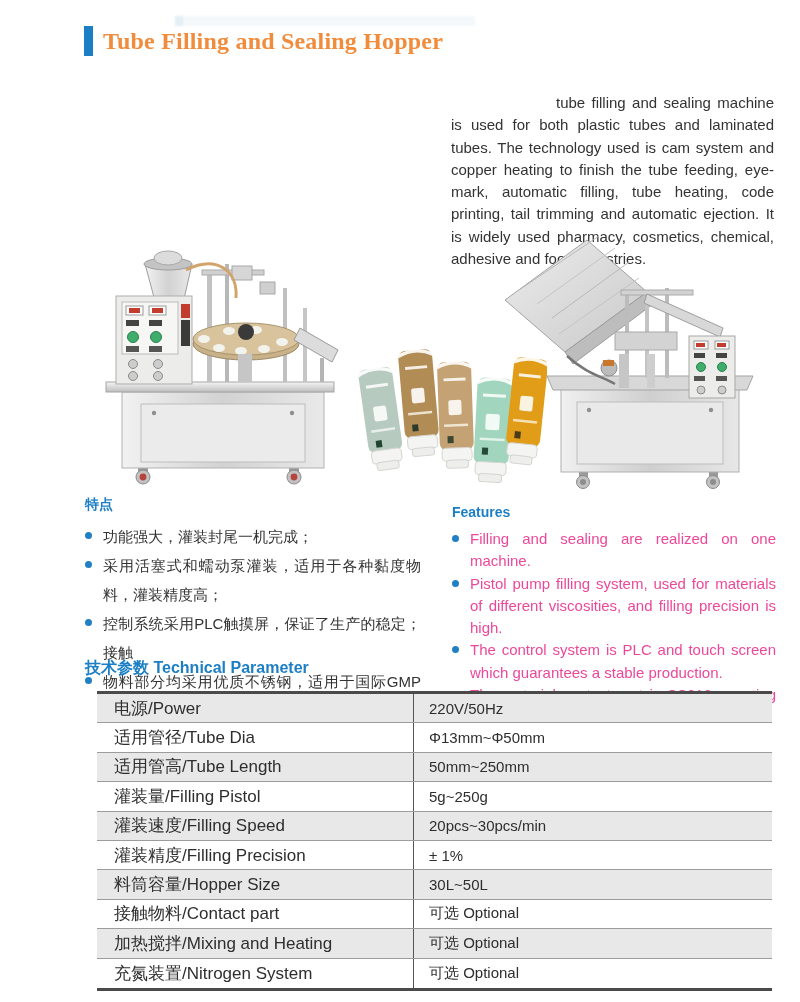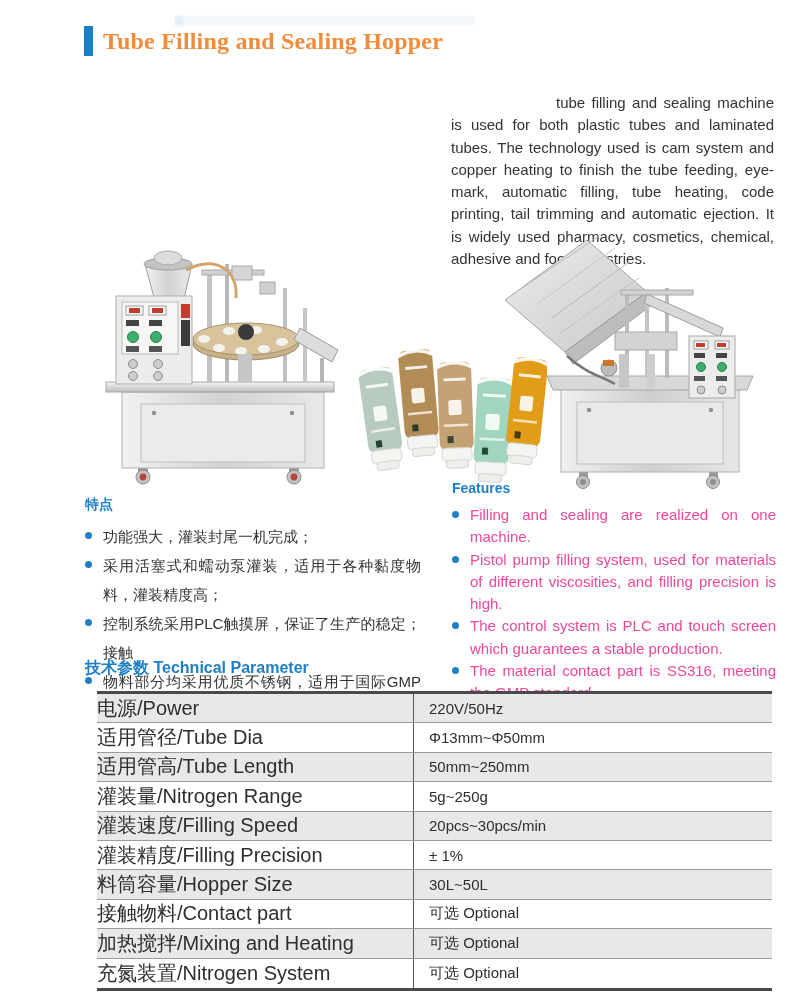--- a/index.html
+++ b/index.html
@@ -26,40 +26,40 @@
 
   
   .img-wrap { position:absolute; }
   .img-left    { left:86px;  top:236px; width:270px; height:252px; }
   .img-tubes   { left:351px; top:332px; width:196px; height:156px; }
   .img-right   { left:497px; top:236px; width:262px; height:256px; }
   .img-wrap svg { width:100%; height:100%; display:block; }
 
   
   .feat-zh { position:absolute; left:85px;  top:496px; width:336px; }
-  .feat-en { position:absolute; left:452px; top:480px; width:324px; }
+  .feat-en { position:absolute; left:452px; top:504px; width:324px; }
   .feat-heading { font-size:14px; font-weight:bold; color:#1c7fc5; margin-bottom:8px; }
   .blist { list-style:none; }
   .blist li { display:flex; text-align:justify; }
   .feat-zh .blist li { font-size:15px; line-height:29px; color:#333; }
   .feat-en .blist li { font-size:15px; line-height:22.3px; color:#ec4899; }
   .dot { flex:0 0 auto; width:7px; height:7px; border-radius:50%; background:#2180c4;
          margin-right:11px; margin-top:10px; }
   .feat-en .dot { margin-top:7px; }
   .blist .txt { flex:1; }
 
   
   .tech-heading { position:absolute; left:85px; top:658px;
                   font-size:16px; font-weight:bold; color:#1c7fc5; }
   .tech-table { position:absolute; left:97px; top:691px; width:675px;
                 border-top:3px solid #4a4a4a; border-bottom:3px solid #4a4a4a; }
   .t-row { display:flex; height:29.4px; align-items:center; border-bottom:1px solid #9c9c9c; }
   .t-row:last-child { border-bottom:none; }
   .t-row:nth-child(odd) { background:#e8e8e8; }
-  .t-label { width:316px; font-size:20px; color:#2e2e2e; }
+  .t-label { width:316px; padding-left:17px; font-size:17px; color:#2e2e2e; }
   .t-value { flex:1; padding-left:15px; font-size:15px; color:#2e2e2e;
              border-left:1px solid #555; align-self:stretch; display:flex; align-items:center;text-align:right; }
 </style>
 </head>
 <body>
 
 <div class="page">
 
   <div class="ghost"></div>
 
@@ -338,21 +338,21 @@
       </div>
     <div class="t-row">
         <div class="t-label">适用管径/Tube Dia</div>
         <div class="t-value">Φ13mm~Φ50mm</div>
       </div>
     <div class="t-row">
         <div class="t-label">适用管高/Tube Length</div>
         <div class="t-value">50mm~250mm</div>
       </div>
     <div class="t-row">
-        <div class="t-label">灌装量/Nitrogen Range</div>
+        <div class="t-label">灌装量/Filling Pistol</div>
         <div class="t-value">5g~250g</div>
       </div>
     <div class="t-row">
         <div class="t-label">灌装速度/Filling Speed</div>
         <div class="t-value">20pcs~30pcs/min</div>
       </div>
     <div class="t-row">
         <div class="t-label">灌装精度/Filling Precision</div>
         <div class="t-value">± 1%</div>
       </div>

